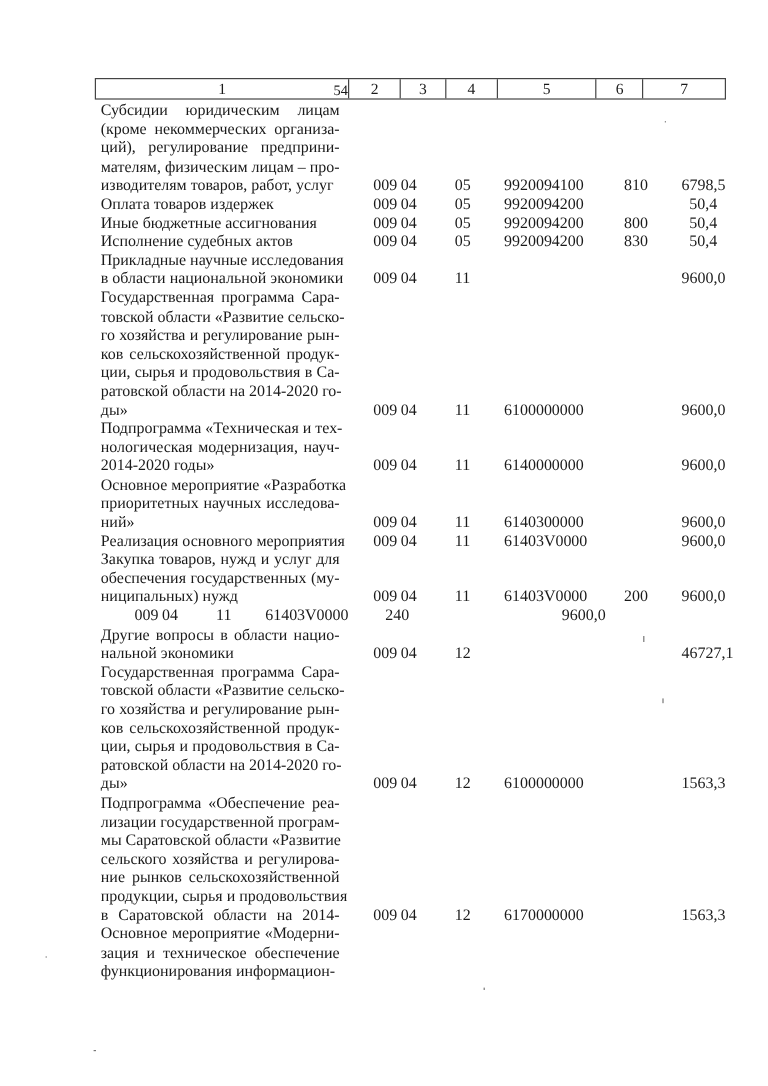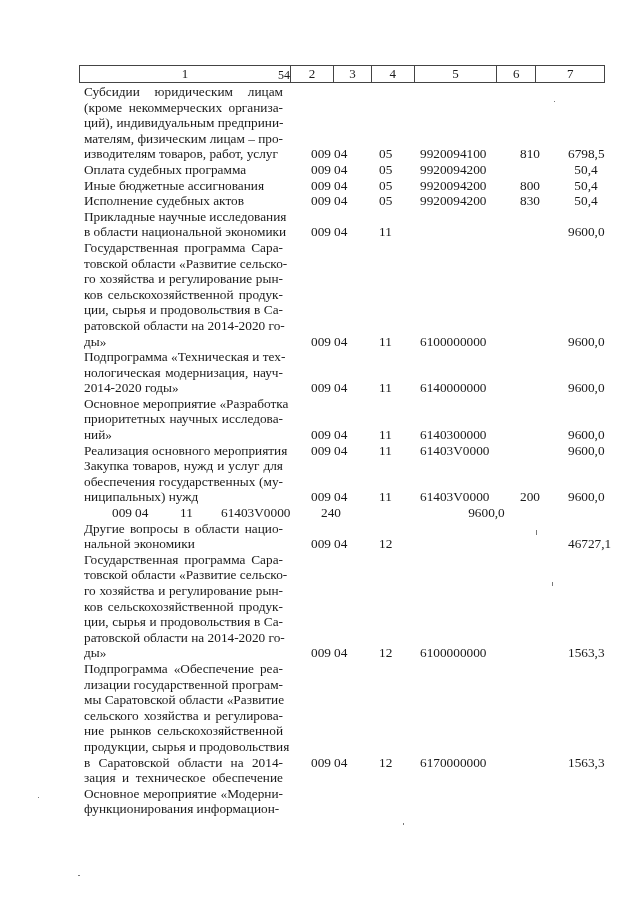--- a/index.html
+++ b/index.html
@@ -55,34 +55,34 @@
   <div class="c5">5</div>
   <div class="c6">6</div>
   <div class="c7">7</div>
 </div>
 
 <div class="body-rows" id="body-rows">
     <div class="row">
       <div class="desc">
         <span class="line">Субсидии юридическим лицам</span>
         <span class="line">(кроме некоммерческих организа-</span>
-        <span class="line">ций), индивидуальным предприни-</span>
+        <span class="line">ций), регулирование предприни-</span>
         <span class="line">мателям, физическим лицам – про-</span>
         <span class="line last">изводителям товаров, работ, услуг</span>
       </div>
       <div class="num col2">009</div>
       <div class="num col3">04</div>
       <div class="num col4">05</div>
       <div class="num col5">9920094100</div>
       <div class="num col6">810</div>
       <div class="num col7">6798,5</div>
     </div>
     <div class="row">
       <div class="desc">
-        <span class="line last">Оплата судебных программа</span>
+        <span class="line last">Оплата товаров издержек</span>
       </div>
       <div class="num col2">009</div>
       <div class="num col3">04</div>
       <div class="num col4">05</div>
       <div class="num col5">9920094200</div>
       <div class="num col6"></div>
       <div class="num col7">50,4</div>
     </div>
     <div class="row">
       <div class="desc">
@@ -234,22 +234,22 @@
       </div>
       <div class="num col2">009</div>
       <div class="num col3">04</div>
       <div class="num col4">12</div>
       <div class="num col5">6170000000</div>
       <div class="num col6"></div>
       <div class="num col7">1563,3</div>
     </div>
     <div class="row">
       <div class="desc">
+        <span class="line">Основное мероприятие «Модерни-</span>
         <span class="line">зация и техническое обеспечение</span>
-        <span class="line">Основное мероприятие «Модерни-</span>
         <span class="line last">функционирования информацион-</span>
       </div>
       <div class="num col2"></div>
       <div class="num col3"></div>
       <div class="num col4"></div>
       <div class="num col5"></div>
       <div class="num col6"></div>
       <div class="num col7"></div>
     </div>
   </div>

